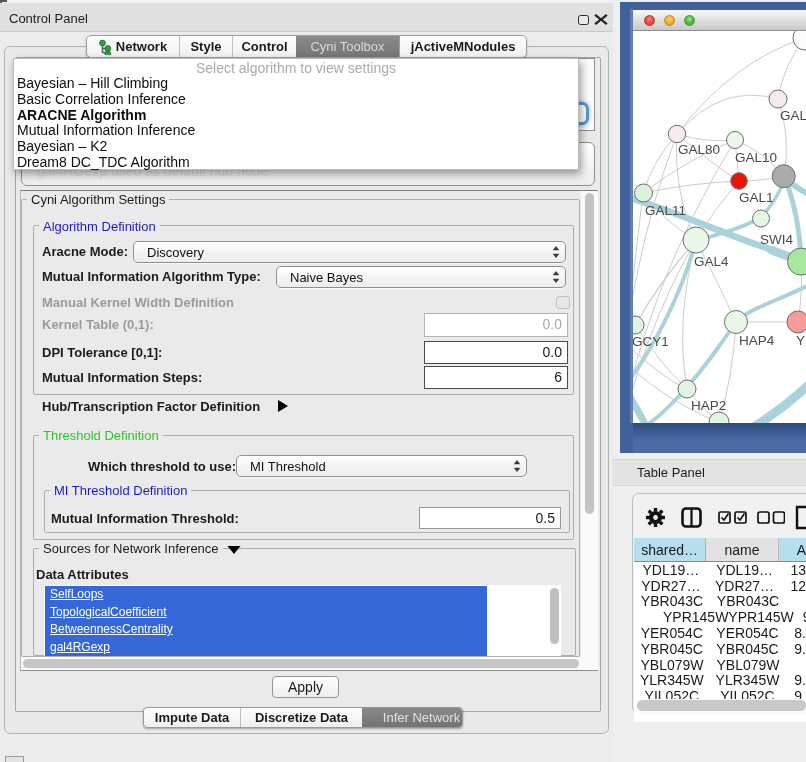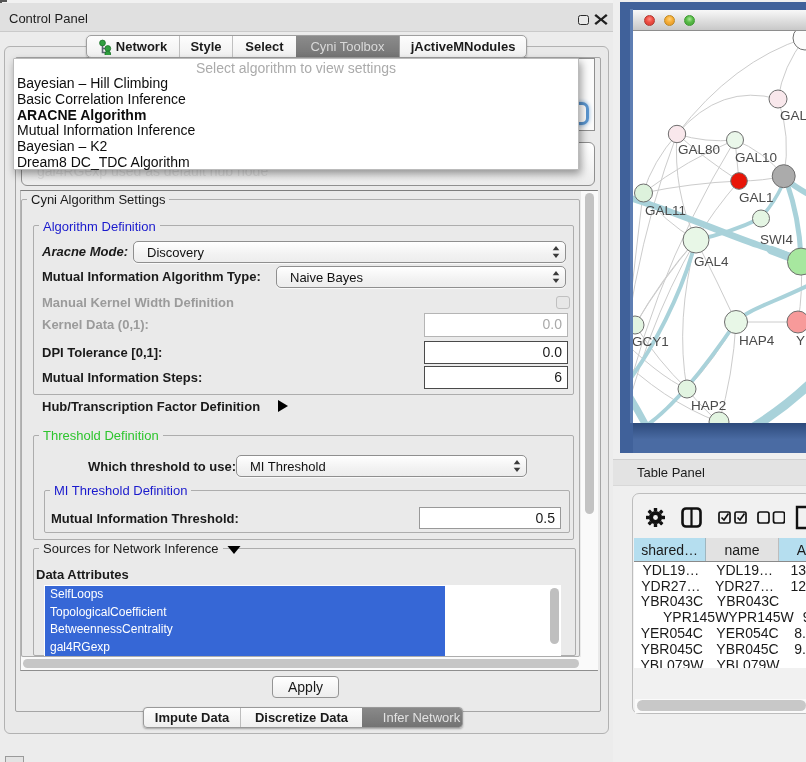--- a/index.html
+++ b/index.html
@@ -41,61 +41,61 @@
   </div>
 
 <div class="abs" style="left:86px;top:35px;width:441px;height:23px;background:linear-gradient(#fdfdfd,#f0f0f0);border:1px solid #9f9f9f;border-radius:5px;box-shadow:0 1px 2px rgba(0,0,0,.28);display:flex;overflow:hidden;">
   <div class="tseg" style="width:93px;border-right:1px solid #c0c0c0;"><svg width="14" height="16" viewBox="0 0 14 16" style="margin-right:3px;">
         <path d="M3.5 5 L3.5 13.5 L7 13.5 M3.5 9.5 L7 9.5" stroke="#5a6472" stroke-width="1.6" fill="none"></path>
         <circle cx="3.5" cy="4" r="2.9" fill="#2f9e3f" stroke="#1c7229" stroke-width="0.8"></circle>
         <circle cx="8.8" cy="9.5" r="2.9" fill="#2f9e3f" stroke="#1c7229" stroke-width="0.8"></circle>
         <circle cx="8.8" cy="15" r="2.9" fill="#2f9e3f" stroke="#1c7229" stroke-width="0.8"></circle>
       </svg>Network</div>
   <div class="tseg" style="width:53px;border-right:1px solid #c0c0c0;">Style</div>
-  <div class="tseg" style="width:63px;">Select</div>
+  <div class="tseg" style="width:63px;">Control</div>
   <div class="tseg" style="width:103px;background:linear-gradient(#8b8b8b,#757575);color:#d9d9d9;font-weight:normal;">Cyni Toolbox</div>
   <div class="tseg" style="flex:1;border-left:1px solid #9f9f9f;">jActiveMNodules</div>
 </div>
 
 <div class="abs" style="left:20px;top:190px;width:578px;height:481px;background:#eaeaea;border-top:1px solid #7d7d7d;border-right:1px solid #9a9a9a;border-bottom:1px solid #8e8e8e;border-left:1px solid #b5b5b5;"></div>
 
 <div class="abs" style="left:581px;top:191px;width:17px;height:466px;background:#fafafa;"></div>
 <div class="abs" style="left:584.5px;top:193px;width:9px;height:321px;background:#c3c3c3;border-radius:5px;"></div>
 
 <div class="abs" style="left:21px;top:657px;width:577px;height:13px;background:#fafafa;"></div>
 <div class="abs" style="left:23px;top:659px;width:556px;height:8.5px;background:#c6c6c6;border-radius:4.5px;"></div>
 
 <div class="grp" style="left:21px;top:199px;width:559px;height:458px;"></div>
 <div class="gtitle" style="left:27px;top:192px;">Cyni Algorithm Settings</div>
 
 <div class="grp" style="left:33px;top:225px;width:541px;height:170px;"></div>
 <div class="gtitle" style="left:39px;top:219px;color:#1a1acd;">Algorithm Definition</div>
 
-<div class="lbl abs" style="left:42px;top:244px;font-style:italic;">Aracne Mode:</div>
+<div class="lbl abs" style="left:42px;top:244px;">Aracne Mode:</div>
 <div class="combo" style="left:133px;top:241px;width:433px;height:22px;">
     <span class="ctext">Discovery</span>
     <svg class="stepper" viewBox="0 0 8 12">
       <path d="M4 0 L7.3 4.2 L0.7 4.2 Z" fill="#3a3a3a"></path>
       <path d="M4 12 L7.3 7.8 L0.7 7.8 Z" fill="#3a3a3a"></path>
     </svg>
   </div>
 
 <div class="lbl abs" style="left:42px;top:269px;">Mutual Information Algorithm Type:</div>
 <div class="combo" style="left:276px;top:266px;width:290px;height:22px;">
     <span class="ctext">Naive Bayes</span>
     <svg class="stepper" viewBox="0 0 8 12">
       <path d="M4 0 L7.3 4.2 L0.7 4.2 Z" fill="#3a3a3a"></path>
       <path d="M4 12 L7.3 7.8 L0.7 7.8 Z" fill="#3a3a3a"></path>
     </svg>
   </div>
 
 <div class="glbl abs" style="left:42px;top:295px;">Manual Kernel Width Definition</div>
 <div class="abs" style="left:556px;top:296px;width:14px;height:13px;background:#e7e7e7;border:1px solid #c0c0c0;border-radius:3px;"></div>
 
-<div class="glbl abs" style="left:42px;top:317px;">Kernel Data (0,1):</div>
+<div class="glbl abs" style="left:42px;top:317px;">Kernel Table (0,1):</div>
 <div class="field" style="left:424px;top:313px;width:144px;height:24px;border-color:#b5b5b5;color:#a9a9a9;">0.0</div>
 
 <div class="lbl abs" style="left:42px;top:345px;">DPI Tolerance [0,1]:</div>
 <div class="field" style="left:424px;top:341px;width:144px;height:23px;border-color:#4a4a4a;">0.0</div>
 
 <div class="lbl abs" style="left:42px;top:370px;">Mutual Information Steps:</div>
 <div class="field" style="left:424px;top:366px;width:144px;height:23px;border-color:#4a4a4a;">6</div>
 
 <div class="lbl abs" style="left:42px;top:399px;">Hub/Transcription Factor Definition</div>
 <svg class="abs" style="left:277px;top:399px;" width="12" height="14" viewBox="0 0 12 14">
@@ -121,21 +121,21 @@
 <div class="field" style="left:419px;top:507px;width:142px;height:22px;border-color:#999;">0.5</div>
 
 <div class="grp" style="left:33px;top:548px;width:543px;height:108px;"></div>
 <div class="gtitle" style="left:39px;top:541px;">Sources for Network Inference</div>
 <svg class="abs" style="left:227px;top:545px;" width="14" height="10" viewBox="0 0 14 10">
     <path d="M0.5 1 L13.5 1 L7 9 Z" fill="#000"></path>
   </svg>
 
 <div class="lbl abs" style="left:36px;top:567px;">Data Attributes</div>
 <div class="abs" style="left:44px;top:585px;width:517px;height:71px;background:#fff;"></div>
-<div class="abs" style="left:45px;top:586px;width:400px;height:70px;background:#3667d6;color:#fff;font-size:12px;line-height:17.6px;padding-left:5px;">SelfLoops<br>TopologicalCoefficient<br>BetweennessCentrality<br>gal4RGexp</div>
+<div class="abs" style="left:45px;top:586px;width:442px;height:70px;background:#3667d6;color:#fff;font-size:12px;line-height:17.6px;padding-left:5px;text-decoration:underline;">SelfLoops<br>TopologicalCoefficient<br>BetweennessCentrality<br>gal4RGexp</div>
 <div class="abs" style="left:550px;top:588px;width:9px;height:56px;background:#bfbfbf;border-radius:4.5px;"></div>
 
 <div class="abs" style="left:272px;top:676px;width:67px;height:22px;background:linear-gradient(#fff,#ededed);border:1px solid #949494;border-radius:4px;font-size:14px;display:flex;align-items:center;justify-content:center;">Apply</div>
 
 <div class="abs" style="left:143px;top:707px;width:320px;height:21px;background:linear-gradient(#fdfdfd,#efefef);border:1px solid #999;border-radius:4px;box-shadow:0 1px 2px rgba(0,0,0,.3);display:flex;overflow:hidden;">
   <div class="tseg" style="width:97px;border-right:1px solid #bdbdbd;">Impute Data</div>
   <div class="tseg" style="width:121px;">Discretize Data</div>
   <div class="tseg" style="flex:1;background:linear-gradient(#898989,#737373);color:#e2e2e2;font-weight:normal;padding-left:19px;">Infer Network</div>
 </div>
 
@@ -273,21 +273,21 @@
 </svg>
 <svg class="abs" style="left:757px;top:511px;" width="28" height="13" viewBox="0 0 28 13">
   <rect x="1" y="1" width="11" height="11" rx="2" fill="none" stroke="#111" stroke-width="1.7"></rect>
   <rect x="16.5" y="1" width="11" height="11" rx="2" fill="none" stroke="#111" stroke-width="1.7"></rect>
 </svg>
 <svg class="abs" style="left:795px;top:505px;" width="20" height="25" viewBox="0 0 20 25">
   <path d="M2 2 L12 2 L18 8 L18 23 L2 23 Z" fill="none" stroke="#111" stroke-width="2.4"></path>
   <path d="M12 2 L12 8 L18 8" fill="none" stroke="#111" stroke-width="2"></path>
 </svg>
 
-<div class="abs" style="left:634px;top:538px;width:172px;height:130px;background:#fff;overflow:hidden;font-size:14px;">
+<div class="abs" style="left:634px;top:538px;width:172px;height:184px;background:#fff;overflow:hidden;font-size:14px;">
   <div style="display:flex;height:24px;border-bottom:1px solid #8a8a8a;">
     <div style="width:76px;background:#b5deef;border-right:1px solid #9fb6bf;display:flex;align-items:center;justify-content:center;">shared…</div>
     <div style="width:76px;background:#e2e2e2;border-right:1px solid #bdbdbd;display:flex;align-items:center;justify-content:center;">name</div>
     <div style="flex:1;background:#b5deef;padding-left:18px;display:flex;align-items:center;">A</div>
   </div>
   <div>
       <div style="display:flex;height:15.8px;align-items:center;">
         <div style="width:76px;text-align:center;">YDL19…</div>
         <div style="width:76px;text-align:center;">YDL19…</div>
         <div style="flex:1;padding-left:9px;">13</div>

